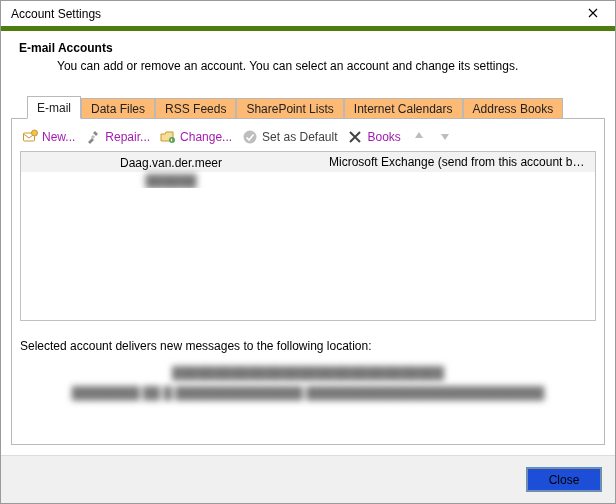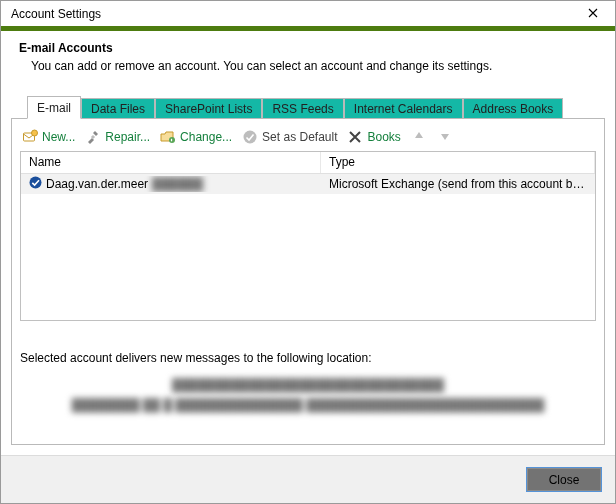--- a/index.html
+++ b/index.html
@@ -27,21 +27,21 @@
   .titlebar .close-btn {
     width: 45px; height: 30px;
     display: flex; align-items: center; justify-content: center;
     cursor: pointer;
   }
   .titlebar .close-btn svg { width: 10px; height: 10px; }
   .header-section {
     padding: 10px 35px 18px 18px;
   }
   .header-section .h-title { font-weight: 700; font-size: 12px; margin-bottom: 4px; }
-  .header-section .h-desc { font-size: 12px; color: #000; margin-left: 12px; }
+  .header-section .h-desc { font-size: 12px; color: #000; margin-left: 38px; }
   .content {
     flex: 1;
     padding: 0 10px 10px 10px;
     display: flex; flex-direction: column;
   }
   
   .tabstrip {
     display: flex;
     align-items: flex-end;
     position: relative;
@@ -54,21 +54,21 @@
     position: absolute;
     left: 0; right: 0; bottom: 0;
     height: 1px;
     background: #b9b9b9;
   }
   .tab {
     padding: 3px 9px;
     font-size: 12px;
     border: 1px solid #b9b9b9;
     border-bottom: none;
-    background: #14b8a6;
+    background: #fdba74;
     margin-right: 0px;
     position: relative;
     top: 1px;
     cursor: pointer;
     color: #222;
     white-space: nowrap;
   }
   .tab.active {
     background: #fff;
     z-index: 2;
@@ -92,21 +92,21 @@
   .toolbar {
     display: flex; align-items: center;
     gap: 10px;
     padding: 2px 2px 6px 2px;
     flex-wrap: nowrap;
   }
   .tbtn {
     display: flex; align-items: center;
     gap: 4px;
     font-size: 12px;
-    color: #15803d;
+    color: #a21caf;
     white-space: nowrap;
     cursor: pointer;
   }
   .tbtn.disabled { color: #404040; cursor: default; }
   .tbtn .icn { width: 16px; height: 16px; display:flex; align-items:center; justify-content:center; }
   .tbtn .icn svg { width:16px; height:16px; }
   .arrow-btn { width:16px; height:16px; display:flex; align-items:center; justify-content:center; cursor:default; }
   .arrow-btn svg { width:12px; height:12px; }
   
   .tablewrap {
@@ -128,52 +128,52 @@
     border-right: 1px solid #e8e8e8;
   }
   .col-name { width: 300px; }
   .col-type { flex: 1; }
   .trow {
     display: flex;
     height: 20px;
     align-items: center;
     background: #f2f2f2;
   }
-  .trow .cell { padding: 0 8px; font-size: 12px; overflow: hidden; text-overflow: ellipsis; white-space: nowrap; }
+  .trow .cell { padding: 0 8px; font-size: 12px; overflow: hidden; text-overflow: ellipsis; white-space: nowrap; flex-direction: column; }
   .cell-name { width: 300px; display:flex; align-items:center; gap:4px; }
   .cell-type { flex: 1; }
   .check-icon svg { width:13px; height:13px; }
   .blur {
     filter: blur(3px);
     color: #777;
     user-select: none;
   }
   .location-section {
-    margin-top: 30px;
+    margin-top: 18px;
     font-size: 12px;
   }
   .location-text {
     margin-top: 10px;
     text-align: center;
     line-height: 1.7;
   }
   .footer {
     height: 48px;
     border-top: 1px solid #dcdcdc;
     display: flex;
     align-items: center;
     justify-content: flex-end;
     padding: 0 14px;
     background: #f0f0f0;
   }
   .btn {
     min-width: 74px;
     height: 23px;
     border: 1px solid #8a8a8a;
-    background: #737373;
+    background: #1d4ed8;
     font-size: 12px;
     font-family: inherit;
     cursor: pointer;
     box-shadow: 0 0 0 1px #5593d8;
   }
 </style>
 </head>
 <body>
 
 <div class="window">
@@ -192,22 +192,22 @@
   <div class="header-section">
     <div class="h-title">E-mail Accounts</div>
     <div class="h-desc">You can add or remove an account. You can select an account and change its settings.</div>
   </div>
 
   <div class="content">
 
     <div class="tabstrip">
       <div class="tab active">E-mail</div>
       <div class="tab">Data Files</div>
+      <div class="tab">RSS Feeds</div>
       <div class="tab">SharePoint Lists</div>
-      <div class="tab">RSS Feeds</div>
       <div class="tab">Internet Calendars</div>
       <div class="tab">Address Books</div>
     </div>
 
     <div class="tabpage">
 
       <div class="toolbar">
 
         <div class="tbtn">
           <span class="icn">
@@ -271,24 +271,20 @@
         <div class="arrow-btn">
           <span>
             <svg viewBox="0 0 12 12">
                 <path d="M2 4 L10 4 L6 10 Z" fill="#bdbdbd"></path>
               </svg>
           </span>
         </div>
       </div>
 
       <div class="tablewrap">
-        <div class="thead">
-          <div class="col col-name">Name</div>
-          <div class="col col-type">Type</div>
-        </div>
         <div class="trow">
           <div class="cell cell-name">
             <span class="check-icon">
               <svg viewBox="0 0 13 13">
                   <circle cx="6.5" cy="6.5" r="6" fill="#1b4f9c"></circle>
                   <path d="M3.3 6.8 L5.6 9 L10 4.2" stroke="#fff" stroke-width="1.6" fill="none"></path>
                 </svg>
             </span>
             <span>Daag.van.der.meer</span>
               <span class="blur">██████</span>

